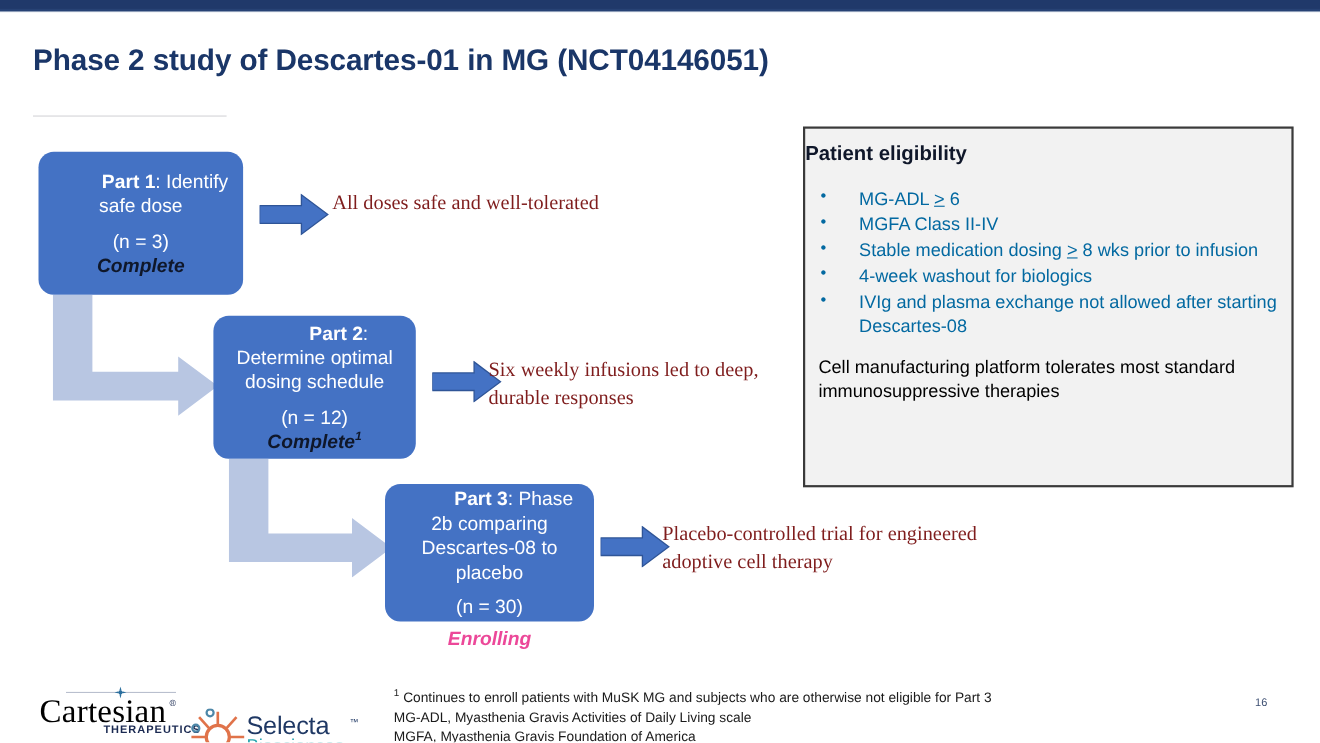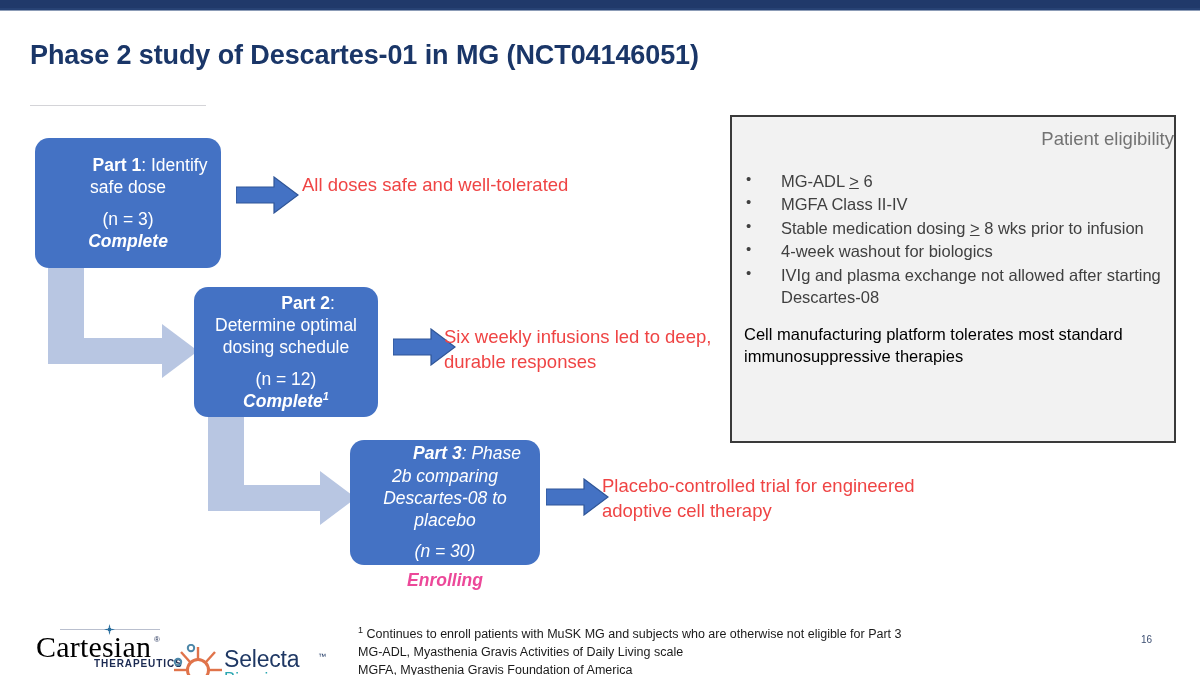--- a/index.html
+++ b/index.html
@@ -66,32 +66,32 @@
     justify-content: center;
     align-items: center;
     padding: 4px 8px;
   }
   .pbox .ptitle { display: block; }
   .pbox .ptitle b { font-weight: bold; margin-left: 44px; }
   .pbox .pn { display: block; margin-top: 9px; }
   .pbox .pstatus-in {
     display: block;
     margin-top: 0;
-    color: #ffffff;
+    color: #0f172a;
     font-weight: bold;
     font-style: italic;
   }
   .pbox .pstatus-in sup {
     font-size: 11px;
     vertical-align: super;
   }
 
   #box1 { left: 35px;  top: 138px; width: 186px; height: 130px; }
   #box2 { left: 194px; top: 287px; width: 184px; height: 130px; }
-  #box3 { left: 350px; top: 440px; width: 190px; height: 125px; font-style: italic; }
+  #box3 { left: 350px; top: 440px; width: 190px; height: 125px; }
 
   .pstatus-out {
     position: absolute;
     color: #ec4899;
     font-weight: bold;
     font-style: italic;
     font-size: 17.5px;
     text-align: center;
   }
   #status3 { left: 350px; top: 570px; width: 190px; }
@@ -99,52 +99,53 @@
   
   .arrow-r { position: absolute; }
 
   
   .elbow { position: absolute; }
 
   
   .outcome {
     position: absolute;
     font-size: 18.5px;
-    color: #ef4444;
+    color: #7f1d1d;
     line-height: 1.33;
+    font-family: Liberation Serif, serif;
   }
   #out1 { left: 302px; top: 173px; width: 280px; }
   #out2 { left: 444px; top: 325px; width: 300px; }
   #out3 { left: 602px; top: 474px; width: 330px; }
 
   
   #panel {
     position: absolute;
     left: 730px; top: 115px;
     width: 446px; height: 328px;
     background: #f2f2f2;
     border: 2px solid #3a3a3a;
     box-sizing: border-box;
   }
   #panel-title {
-    text-align: right;
+    text-align: left;
     font-size: 18.5px;
-    font-weight: normal;
-    color: #737373;
+    font-weight: bold;
+    color: #0f172a;
     margin: 11px 0 0 0;
   }
   #panel-bullets {
     margin: 20px 0 0 0;
     padding: 0;
     list-style: none;
   }
   #panel-bullets li {
     position: relative;
     font-size: 16.5px;
-    color: #404040;
+    color: #0369a1;
     line-height: 1.36;
     padding-left: 49px;
     margin-bottom: 1px;
   }
   #panel-bullets li::before {
     content: "\2022";
     position: absolute;
     left: 14px;
     top: -1px;
     font-size: 15px;

